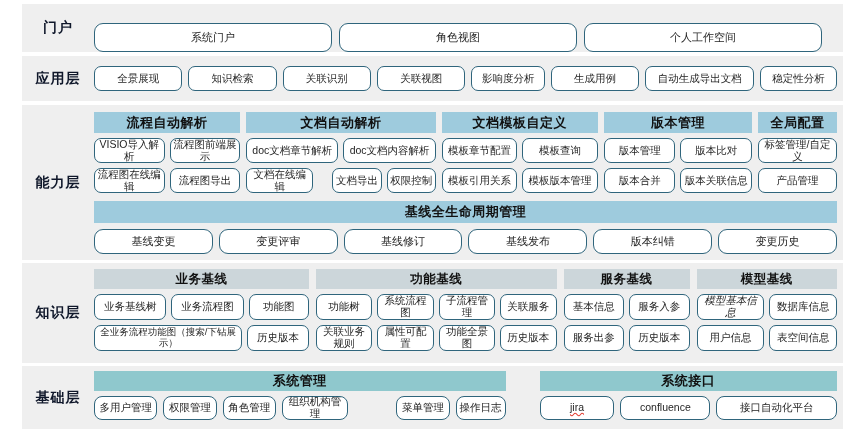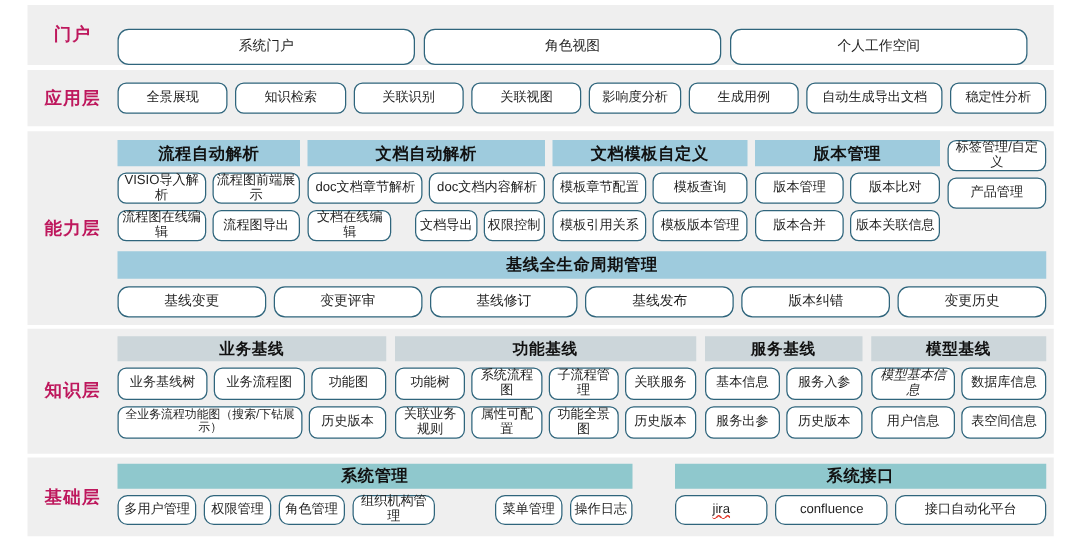--- a/index.html
+++ b/index.html
@@ -32,21 +32,21 @@
     box-sizing: border-box;
   }
   .layer-label {
     width: 72px;
     flex: 0 0 72px;
     display: flex;
     align-items: center;
     justify-content: center;
     font-size: 14px;
     font-weight: bold;
-    color: #be185d;
+    color: #0f172a;
     letter-spacing: 1px;
   }
   .layer-body {
     flex: 1 1 auto;
     display: flex;
     box-sizing: border-box;
     padding: 0;
   }
 
   
@@ -265,20 +265,21 @@
             <div class="pill">版本管理</div>
             <div class="pill">版本比对</div>
           </div>
           <div class="cap-row">
             <div class="pill">版本合并</div>
             <div class="pill">版本关联信息</div>
           </div>
         </div>
 
         <div class="cap-col" style="flex:0.80 1 0;">
+          <div class="cap-head">全局配置</div>
           <div class="cap-row">
             <div class="pill">标签管理/自定义</div>
           </div>
           <div class="cap-row">
             <div class="pill">产品管理</div>
           </div>
         </div>
 
       </div>
 

